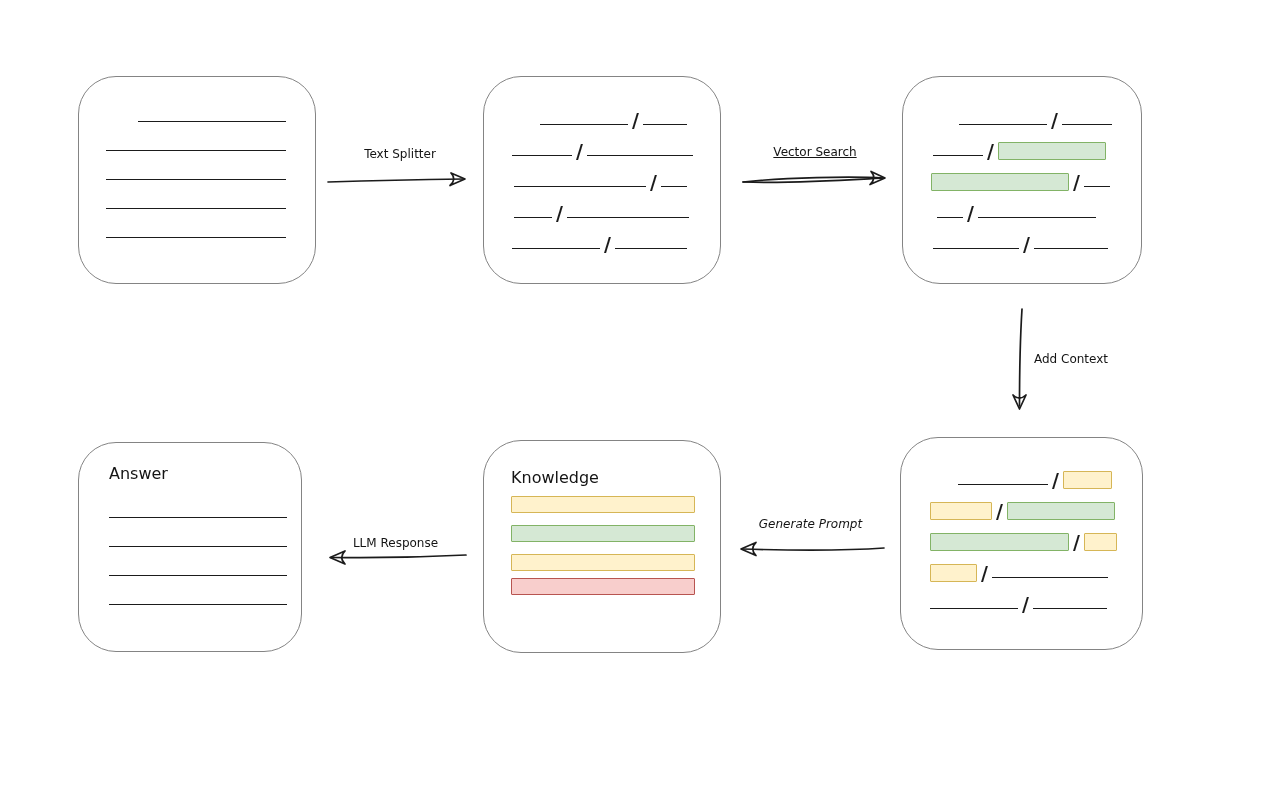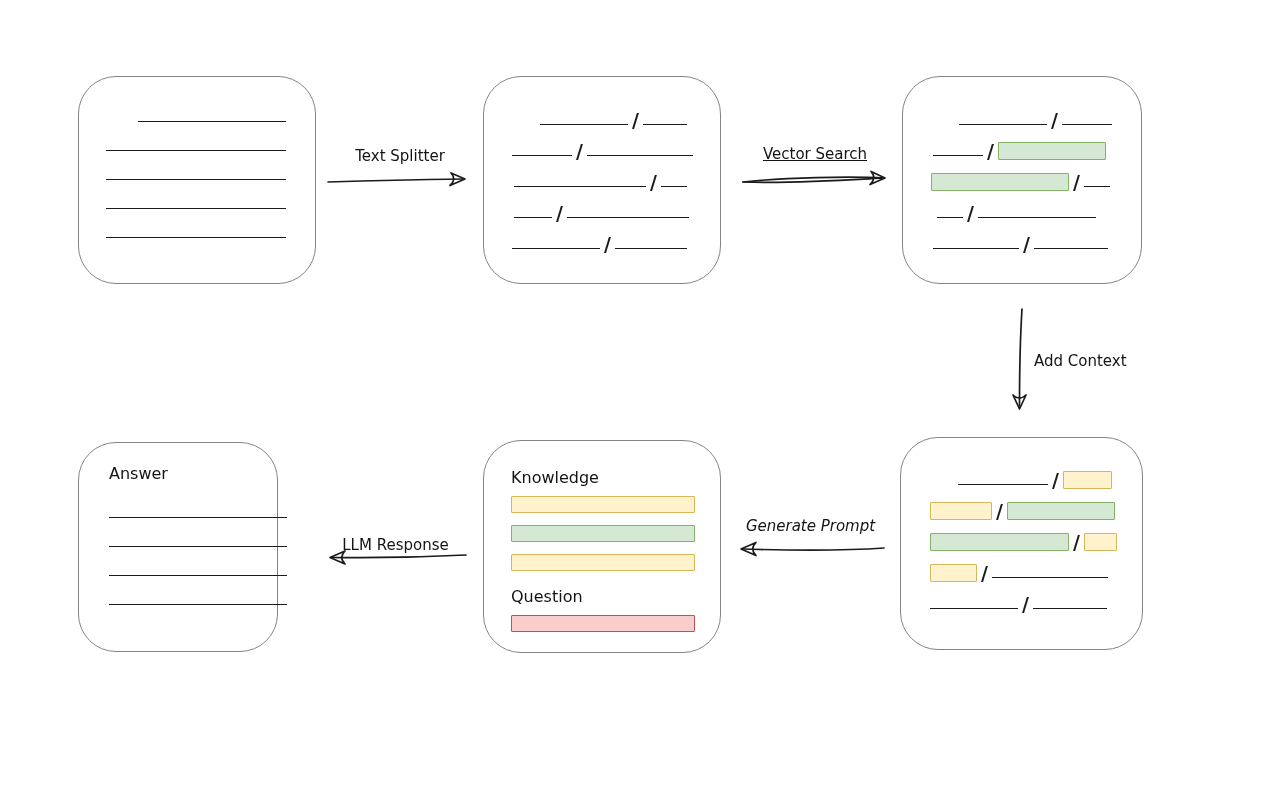--- a/index.html
+++ b/index.html
@@ -16,21 +16,21 @@
   .seg-chip{display:inline-block;height:16px;margin-bottom:3px;border-radius:1px;box-sizing:content-box;}
   .seg-green{background:var(--green-fill);border:1.4px solid var(--green-border);}
   .seg-yellow{background:var(--yellow-fill);border:1.4px solid var(--yellow-border);}
   
   .bar{width:182px;height:15px;border-radius:1px;margin-top:12px;}
   .bar-yellow{background:var(--yellow-fill);border:1.5px solid var(--yellow-border);}
   .bar-green{background:var(--green-fill);border:1.5px solid var(--green-border);}
   .bar-red{background:var(--red-fill);border:1.5px solid var(--red-border);}
   .bars .bar:first-child{margin-top:7px;}
   .node-label{font-size:16px;line-height:22px;}
-  .arrow-label{position:absolute;font-size:15px;text-align:center;white-space:nowrap;}
+  .arrow-label{position:absolute;font-size:12px;text-align:center;white-space:nowrap;}
   .arrow-svg{position:absolute;overflow:visible;}
   .arrow-svg path{stroke:#1b1b1b;stroke-width:1.7;fill:none;stroke-linecap:round;stroke-linejoin:round;}
   .caption{position:absolute;left:730px;top:685px;width:500px;text-align:center;
     font-size:17.5px;color:#111;}
 </style>
 </head>
 <body>
 
 <div class="canvas">
 
@@ -134,27 +134,26 @@
       </div>
   </div>
 
   <div class="node" style="left:483px;top:440px;width:238px;height:213px;padding:26px 0 0 27px;">
     <div class="node-label">Knowledge</div>
     <div class="bars">
         <div class="bar bar-yellow"></div>
         <div class="bar bar-green"></div>
         <div class="bar bar-yellow"></div>
       </div>
-    <div class="node-label" style="margin-top:15px;">Question</div>
     <div class="bars">
         <div class="bar bar-red"></div>
       </div>
   </div>
 
-  <div class="node" style="left:78px;top:442px;width:200px;height:210px;padding:20px 0 4px 30px;">
+  <div class="node" style="left:78px;top:442px;width:224px;height:210px;padding:20px 0 4px 30px;">
     <div class="node-label">Answer</div>
     <div class="doc-lines" style="margin-top:32px;">
         <div class="doc-line" style="width: 178px; margin-left: 0px;"></div>
         <div class="doc-line" style="width: 178px; margin-left: 0px;"></div>
         <div class="doc-line" style="width: 178px; margin-left: 0px;"></div>
         <div class="doc-line" style="width: 178px; margin-left: 0px;"></div>
       </div>
   </div>
 
   <div class="arrow-label" style="left:320px;top:147px;width:160px;">Text Splitter</div>

